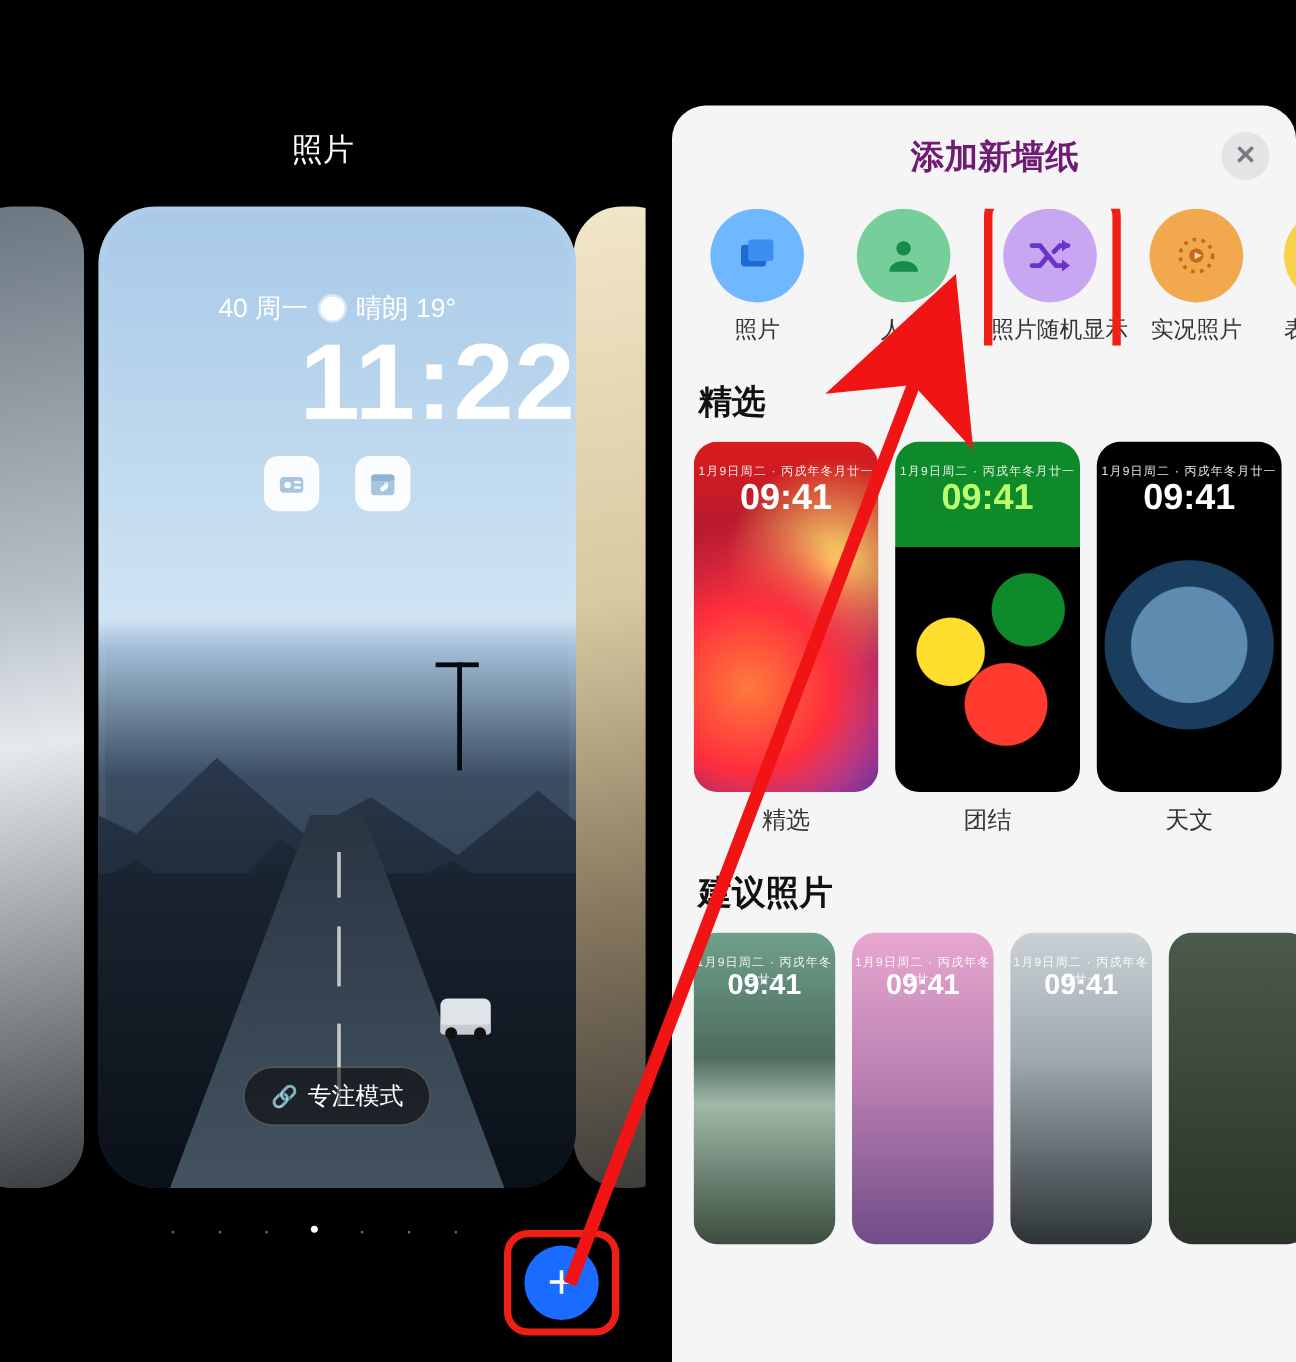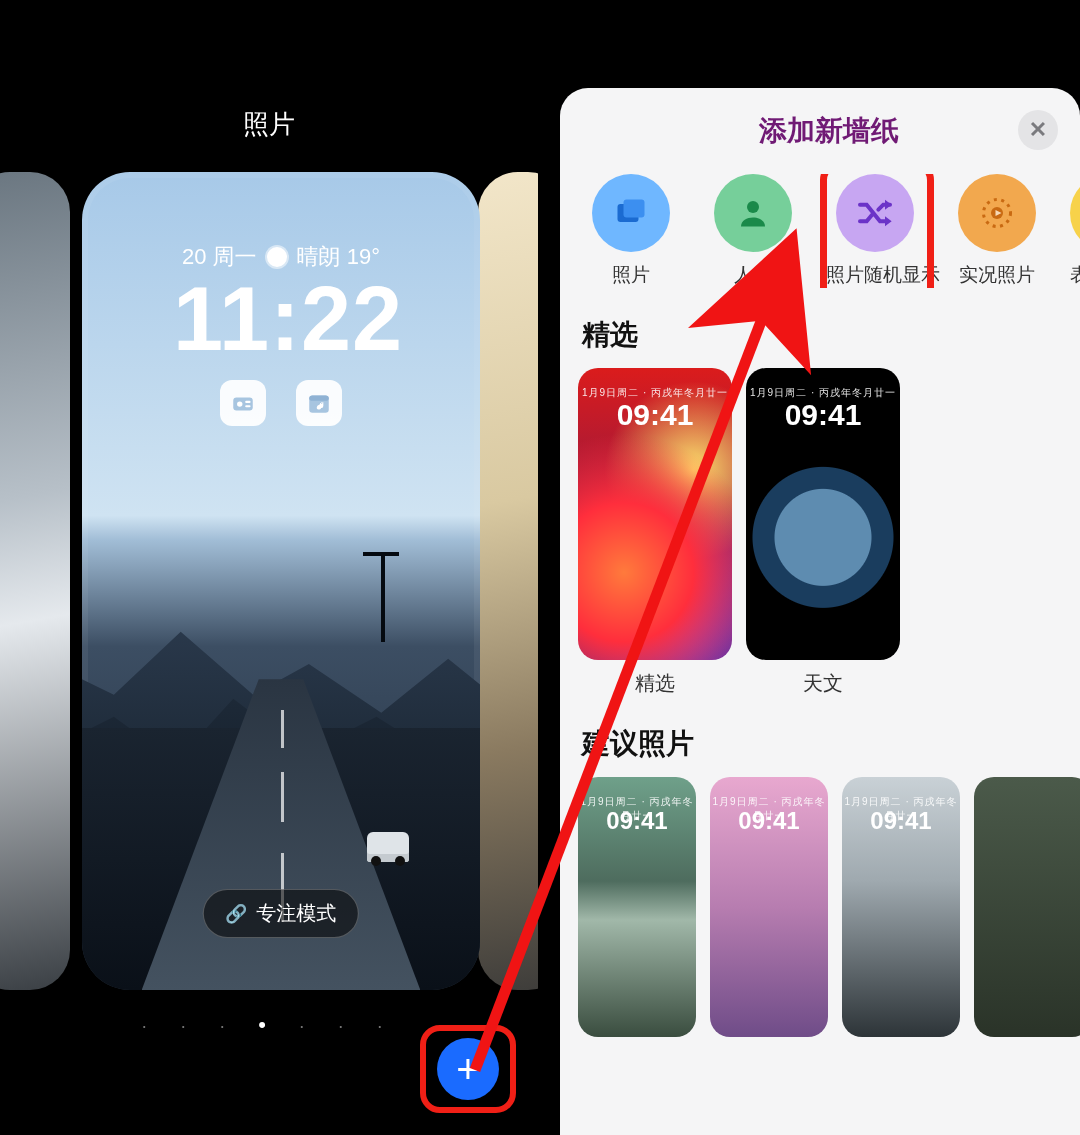--- a/index.html
+++ b/index.html
@@ -40,21 +40,21 @@
   .weather {
     position:absolute; top:70px; left:0; right:0; text-align:center;
     font-size:22px; font-weight:500;
     display:flex; align-items:center; justify-content:center; gap:10px;
   }
   .sun-icon {
     width:20px; height:20px; background:#fff; border-radius:50%;
     box-shadow: 0 0 0 2px rgba(255,255,255,0.5);
   }
   .clock {
-    position:absolute; top:96px; left:0; right:0; text-align:center;
+    position:absolute; top:96px; left:0; right:0; text-align:right;
     font-size:90px; font-weight:600; letter-spacing:1px;margin-left:14px;
   }
   .widgets {
     position:absolute; top:208px; left:0; right:0;
     display:flex; justify-content:center; gap:30px;
   }
   .widget {
     width:46px; height:46px; background:rgba(255,255,255,0.92); border-radius:12px;
     display:flex; align-items:center; justify-content:center;
   }
@@ -216,21 +216,21 @@
 <div class="stage">
 
   <div class="left">
     <div class="left-title">照片</div>
 
     <div class="prev-card"></div>
     <div class="next-card"></div>
 
     <div class="main-card">
       <div class="weather">
-        <span>20 周一</span>
+        <span>40 周一</span>
         <span class="sun-icon"></span>
         <span>晴朗 19°</span>
       </div>
       <div class="clock">11:22</div>
       <div class="widgets">
         <div class="widget">
           <svg viewBox="0 0 24 24">
               <rect x="3" y="7" width="18" height="12" rx="3" fill="#a7c5e0"></rect>
               <circle cx="9" cy="13" r="2.5" fill="#fff"></circle>
               <rect x="14" y="10" width="5" height="2" rx="1" fill="#fff"></rect>
@@ -332,20 +332,27 @@
       <div class="section-h">精选</div>
       <div class="thumb-row">
         <div class="thumb-col">
           <div class="thumb wp-featured">
             <div class="wp-date">1月9日周二 · 丙戌年冬月廿一</div>
             <div class="wp-time">09:41</div>
           </div>
           <div class="thumb-label">精选</div>
         </div>
         <div class="thumb-col">
+          <div class="thumb wp-unity">
+            <div class="wp-date">1月9日周二 · 丙戌年冬月廿一</div>
+            <div class="wp-time" style="color:#b9ff6f">09:41</div>
+          </div>
+          <div class="thumb-label">团结</div>
+        </div>
+        <div class="thumb-col">
           <div class="thumb wp-astro">
             <div class="wp-date">1月9日周二 · 丙戌年冬月廿一</div>
             <div class="wp-time">09:41</div>
           </div>
           <div class="thumb-label">天文</div>
         </div>
       </div>
 
       <div class="section-h">建议照片</div>
       <div class="thumb-row">

